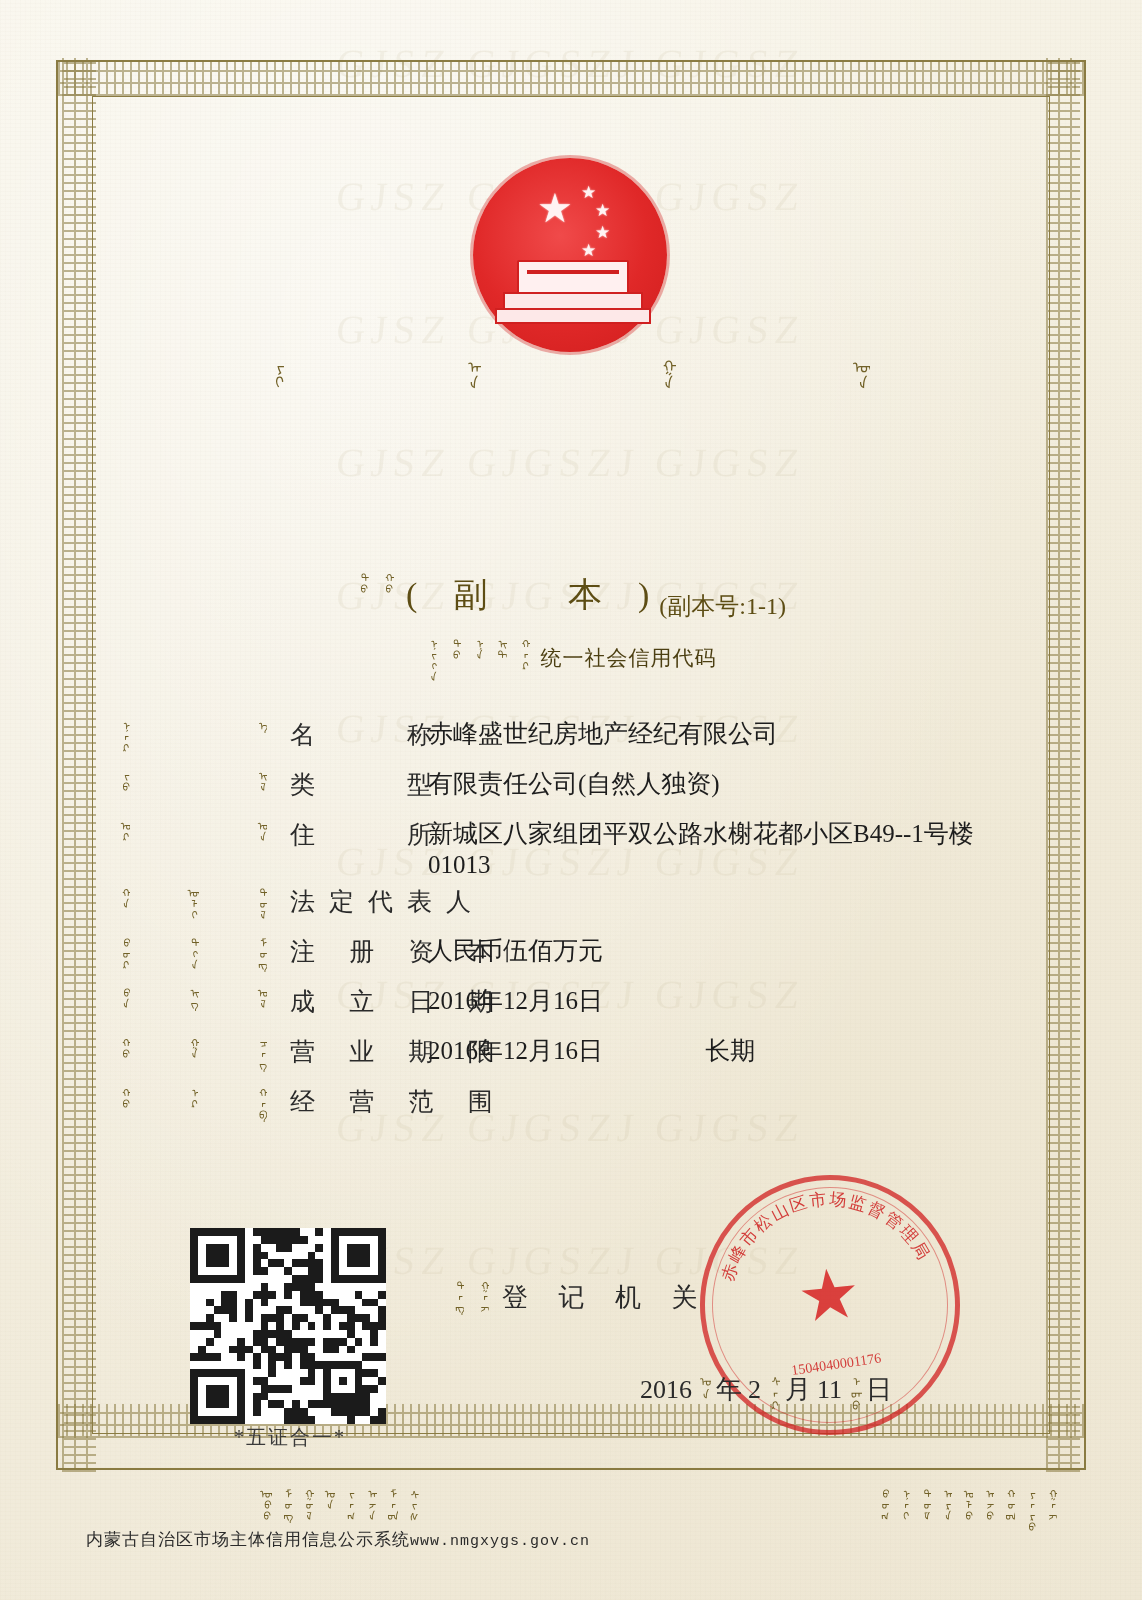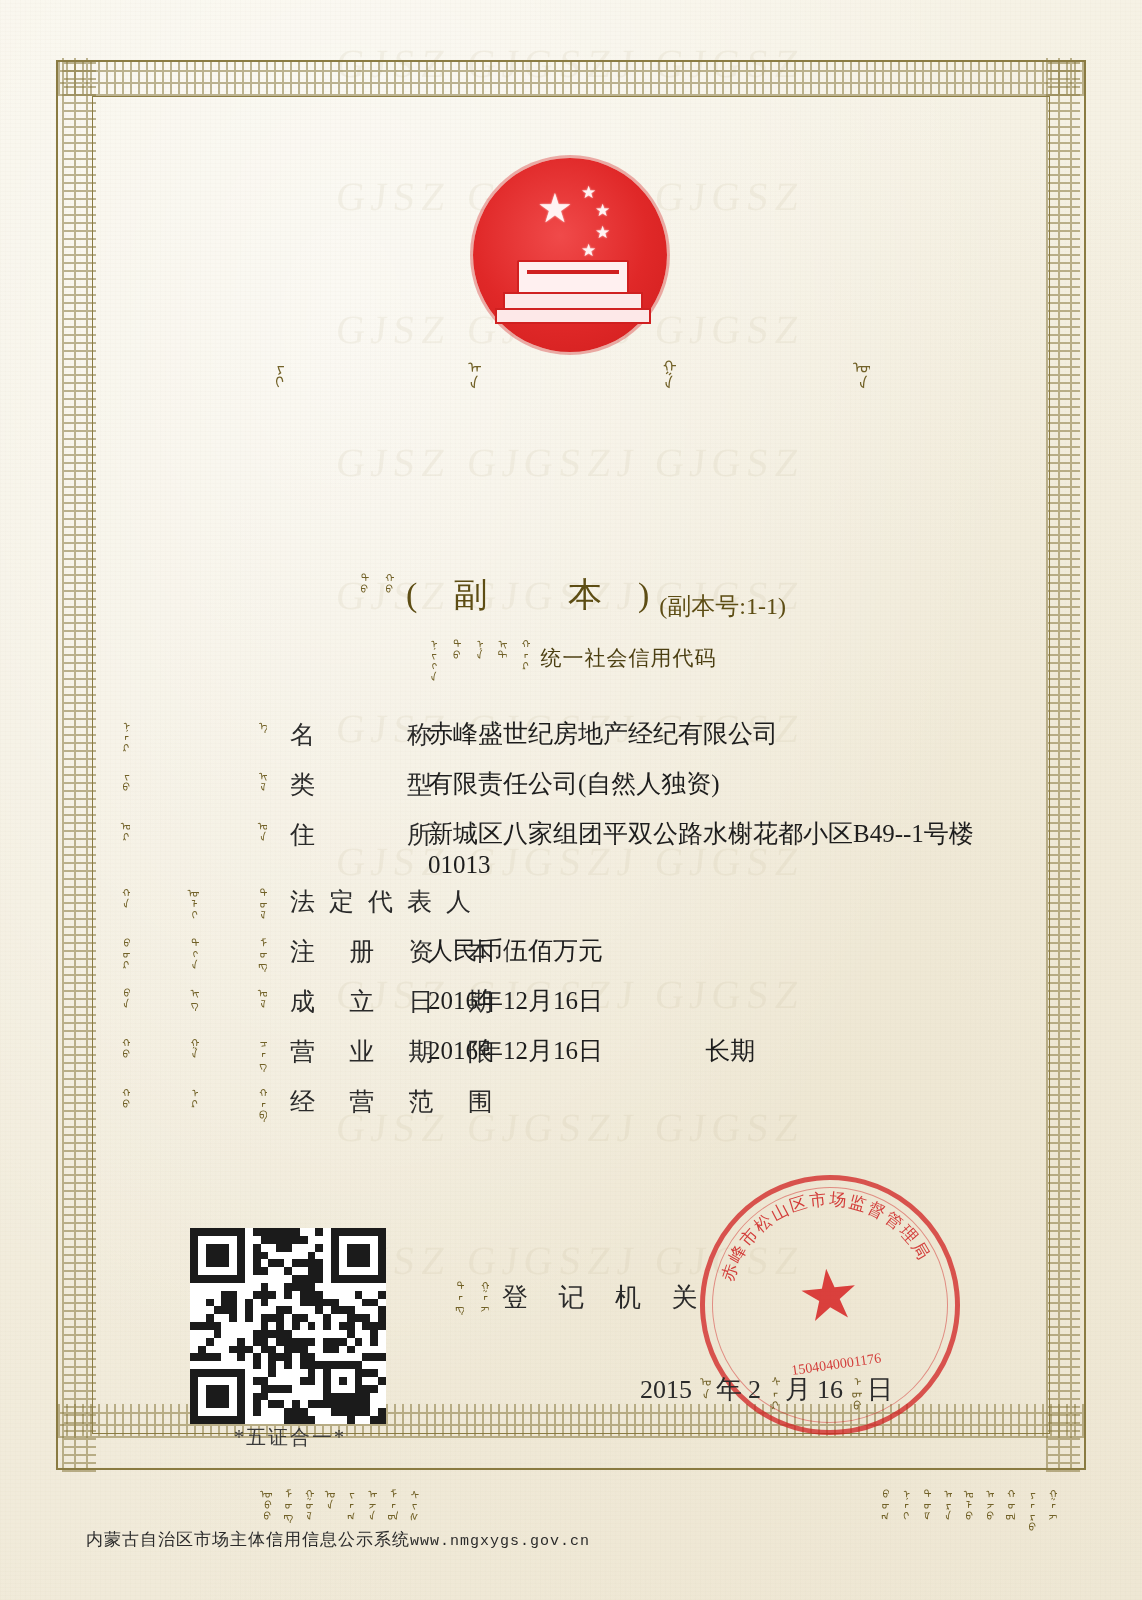--- a/index.html
+++ b/index.html
@@ -1245,27 +1245,27 @@
       </defs>
       <text>
         <textPath href="#arcpath" startOffset="50%" text-anchor="middle" id="seal-text-path">赤峰市松山区市场监督管理局</textPath>
       </text>
     </svg>
     <div class="seal-star">★</div>
     <div class="seal-number">1504040001176</div>
   </div>
 
   <div id="date-row">
-    <span>2015</span>
+    <span>2016</span>
     <span class="mong">ᠣᠨ</span>
     <span>年</span>
     <span>2</span>
     <span class="mong">ᠰᠠᠷ</span>
     <span>月</span>
-    <span>16</span>
+    <span>11</span>
     <span class="mong">ᠡᠳᠦ</span>
     <span>日</span>
   </div>
 
   <div id="footer">
     <div class="foot-col">
       <div class="foot-mong">
         <span class="mong">ᠥᠪᠥ</span>
         <span class="mong">ᠮᠣᠩ</span>
         <span class="mong">ᠭᠣᠯ</span>

